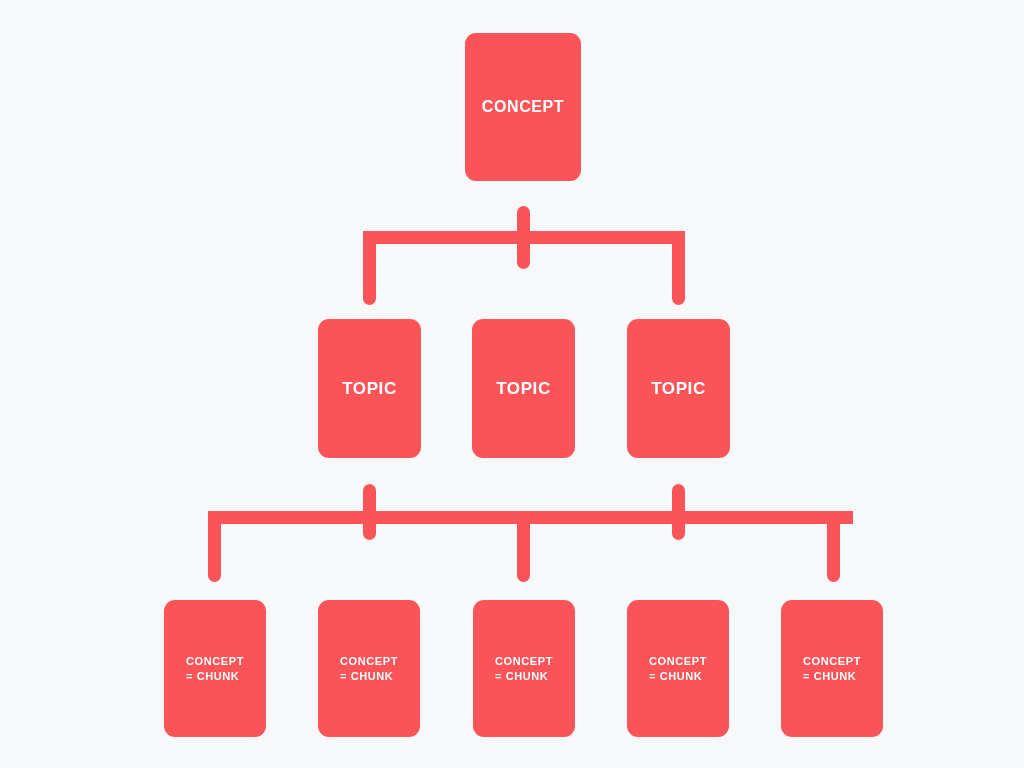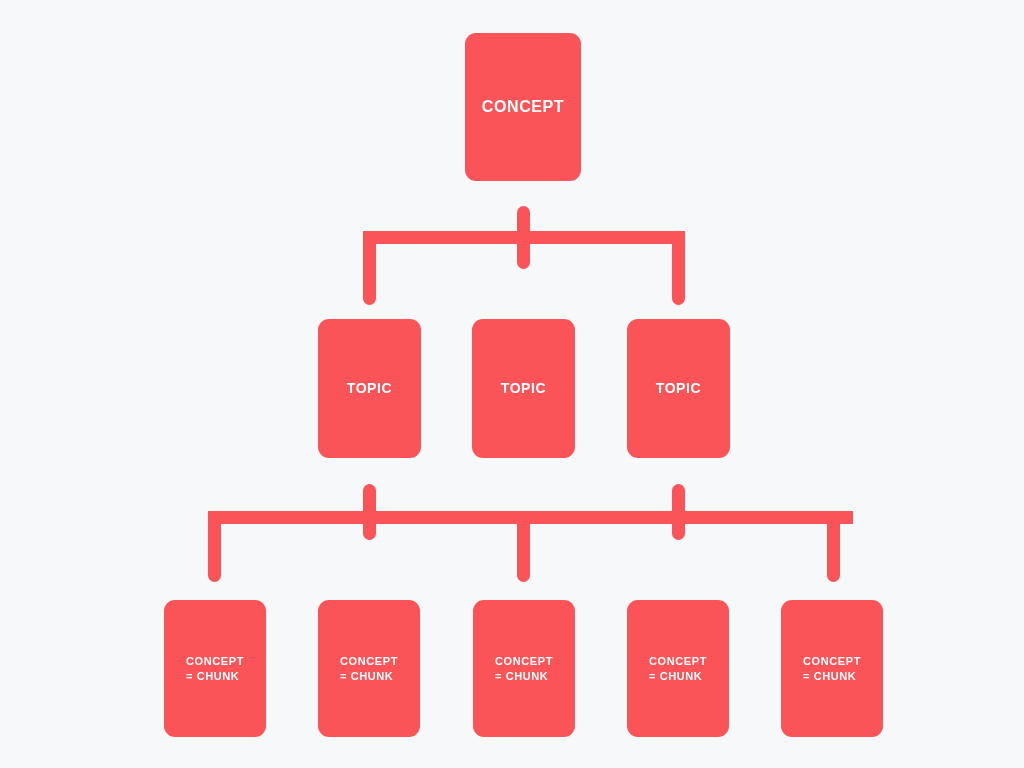--- a/index.html
+++ b/index.html
@@ -49,21 +49,21 @@
   .node.subject .node-label {
     font-size: 16px;
   }
 
   .node.topic {
     top: 319px;
     width: 103px;
     height: 139px;
   }
   .node.topic .node-label {
-    font-size: 14px;
+    font-size: 17px;
   }
 
   .node.concept {
     top: 600px;
     width: 102px;
     height: 137px;
   }
   .node.concept .node-label {
     font-size: 11px;
     text-align: left;

